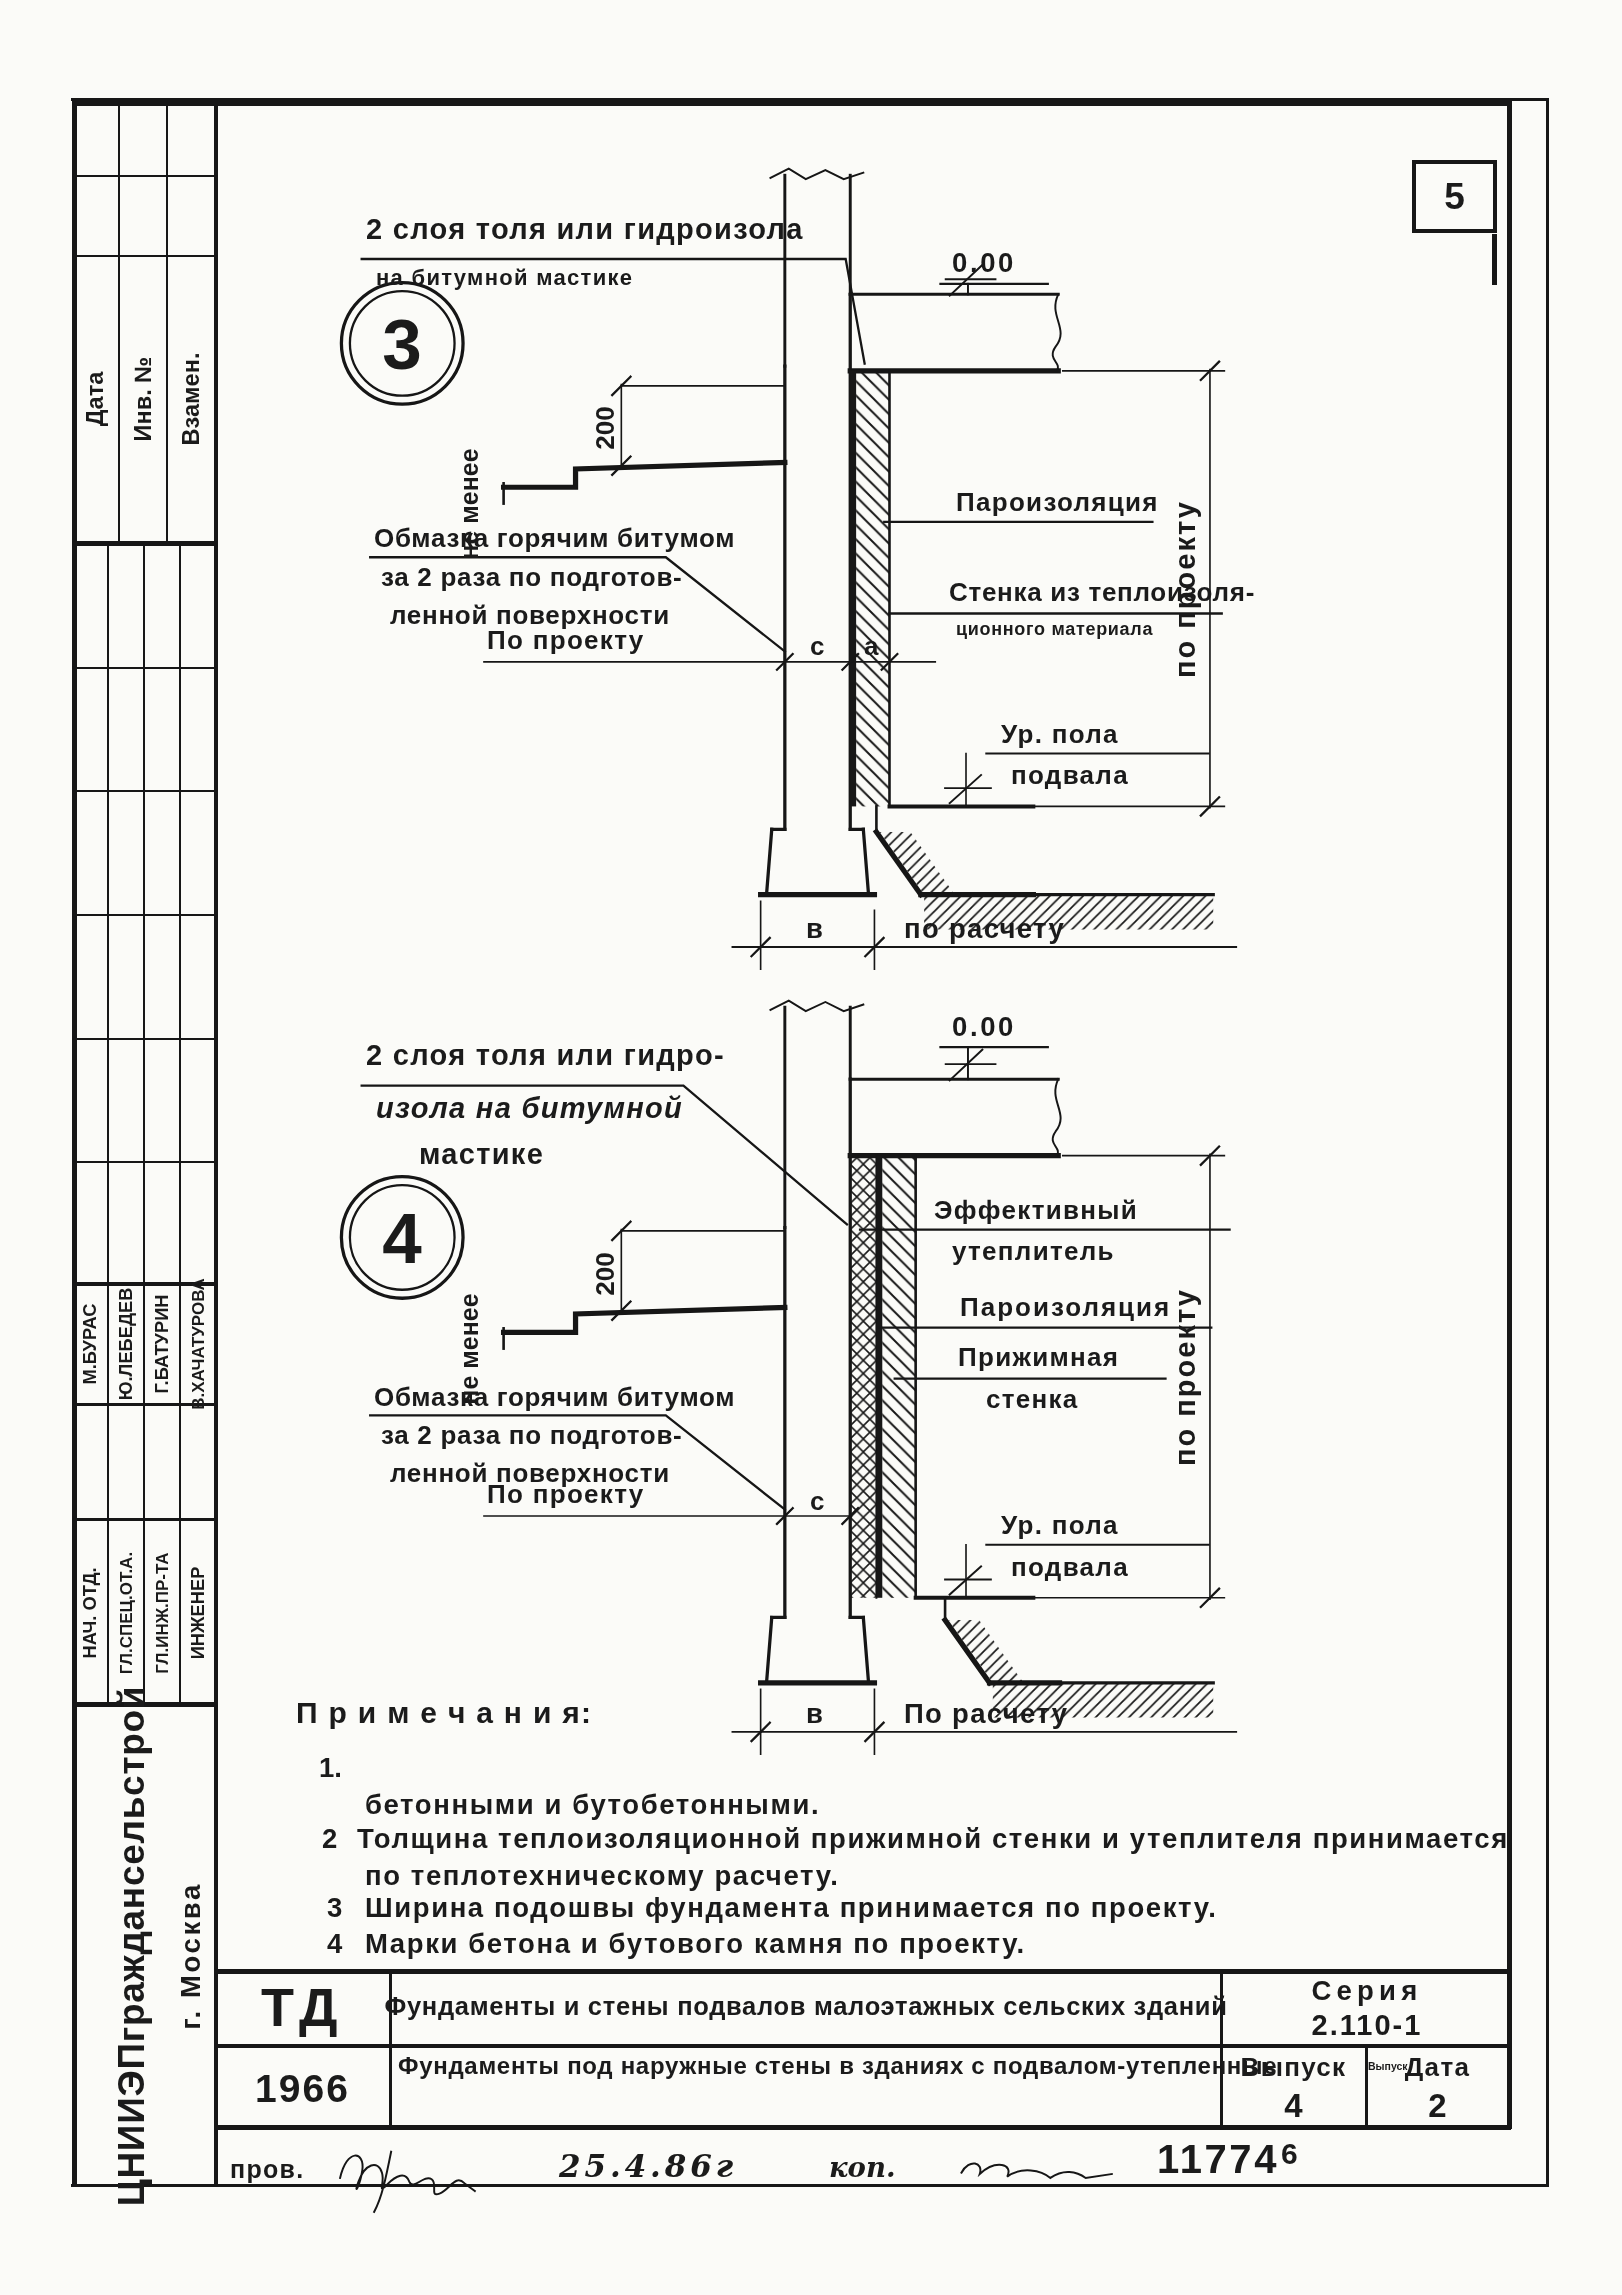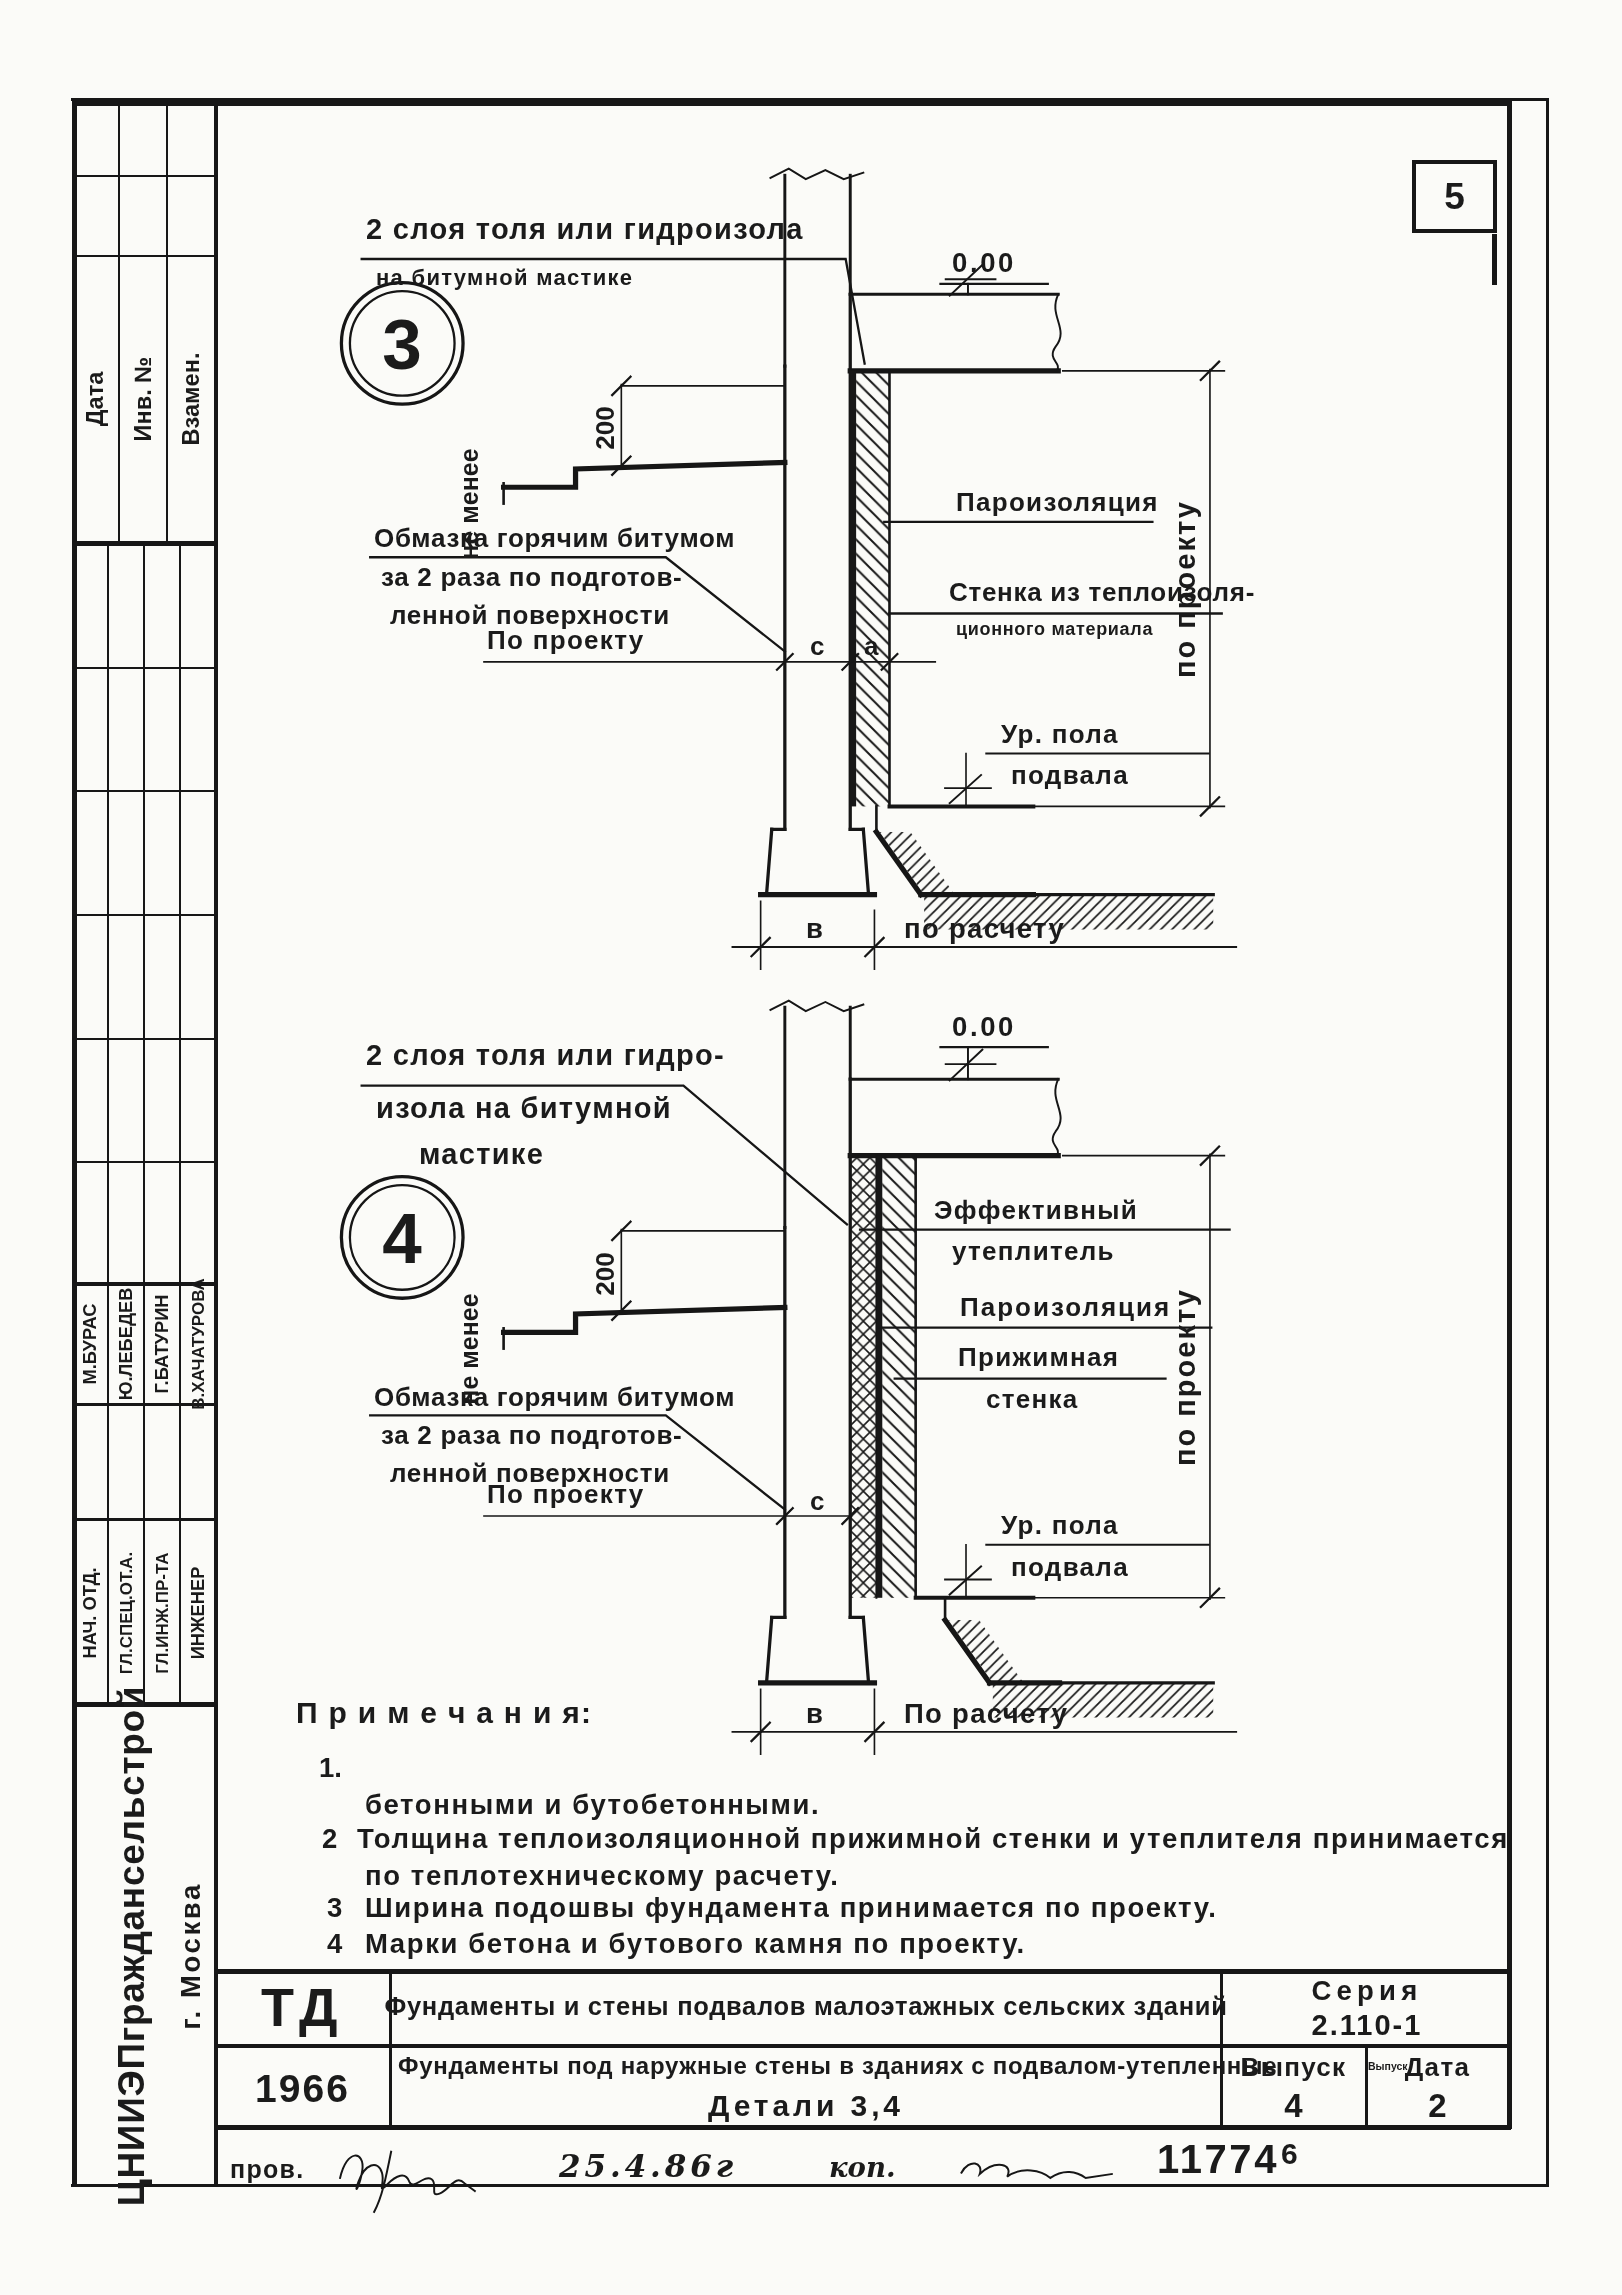--- a/index.html
+++ b/index.html
@@ -241,21 +241,21 @@
   <div class="t" style="left:949px;top:579px;font-size:26px;letter-spacing:0.7px;">Стенка из теплоизоля-</div>
   <div class="t" style="left:956px;top:620px;font-size:18px;letter-spacing:0.7px;text-align:center;">ционного материала</div>
   <div class="t" style="left:1001px;top:721px;font-size:26px;letter-spacing:1.3px;">Ур. пола</div>
   <div class="t" style="left:1011px;top:762px;font-size:26px;letter-spacing:1.3px;">подвала</div>
   <div class="rv" style="left:1185px;top:589px;font-size:29px;letter-spacing:2px;">по проекту</div>
   <div class="t" style="left:806px;top:915px;font-size:27.5px;">в</div>
   <div class="t" style="left:904px;top:915px;font-size:27.5px;letter-spacing:1.3px;">по расчету</div>
 
   <div class="t ctr" style="left:366px;top:1192px;width:72px;height:92px;font-size:71px;">4</div>
   <div class="t" style="left:366px;top:1041px;font-size:29px;letter-spacing:1.3px;">2 слоя толя или гидро-</div>
-  <div class="t" style="left:376px;top:1094px;font-size:29px;letter-spacing:1.3px;">изола на битумной</div>
+  <div class="t" style="left:376px;top:1094px;font-size:29px;letter-spacing:1.3px;font-style:italic;">изола на битумной</div>
   <div class="t" style="left:419px;top:1140px;font-size:29px;letter-spacing:1.3px;">мастике</div>
   <div class="t" style="left:952px;top:1013px;font-size:27.5px;letter-spacing:2.6px;">0.00</div>
   <div class="rv" style="left:469px;top:1349px;font-size:25px;">не менее</div>
   <div class="rv" style="left:605px;top:1274px;font-size:26px;">200</div>
   <div class="t" style="left:934px;top:1197px;font-size:26px;letter-spacing:1.3px;">Эффективный</div>
   <div class="t" style="left:952px;top:1238px;font-size:26px;letter-spacing:1.3px;">утеплитель</div>
   <div class="t" style="left:960px;top:1294px;font-size:26px;letter-spacing:2px;">Пароизоляция</div>
   <div class="t" style="left:958px;top:1344px;font-size:26px;letter-spacing:1.3px;">Прижимная</div>
   <div class="t" style="left:986px;top:1386px;font-size:26px;letter-spacing:1.3px;">стенка</div>
   <div class="t" style="left:374px;top:1384px;font-size:26px;letter-spacing:0.7px;">Обмазка горячим битумом</div>
@@ -283,21 +283,20 @@
   <div class="ln" style="left:216px;top:1969px;width:1295px;height:4.6px;"></div>
   <div class="ln" style="left:216px;top:2044px;width:1295px;height:3.9px;"></div>
   <div class="ln" style="left:389px;top:1969px;width:3.3px;height:160px;"></div>
   <div class="ln" style="left:1220px;top:1969px;width:3.3px;height:160px;"></div>
   <div class="ln" style="left:1365px;top:2044px;width:3.3px;height:85px;"></div>
 
   <div class="t ctr" style="left:216px;top:1969px;width:173px;height:75px;font-size:54px;letter-spacing:6.5px;">ТД</div>
   <div class="t ctr" style="left:216px;top:2048px;width:173px;height:81px;font-size:39px;letter-spacing:2px;">1966</div>
   <div class="t ctr" style="left:392px;top:1969px;width:828px;height:75px;font-size:25.5px;letter-spacing:0.7px;">Фундаменты и стены подвалов малоэтажных сельских зданий</div>
   <div class="t" style="left:398px;top:2054px;font-size:24px;letter-spacing:0.7px;">Фундаменты под наружные стены в зданиях с подвалом-утепленные</div>
-  <div class="t ctr" style="left:392px;top:2086px;width:828px;height:39px;font-size:30px;letter-spacing:3.9px;">Детали 3,4</div>
   <div class="t ctr" style="left:1223px;top:1974px;width:288px;height:33px;font-size:27.5px;letter-spacing:5.2px;">Серия</div>
   <div class="t ctr" style="left:1223px;top:2007px;width:288px;height:36px;font-size:29px;letter-spacing:2px;">2.110-1</div>
   <div class="t ctr" style="left:1368px;top:2050px;width:-5.9px;height:33px;">Выпуск</div>
   <div class="t ctr" style="left:1223px;top:2050px;width:141px;height:33px;font-size:26px;letter-spacing:1.3px;">Выпуск</div>
   <div class="t ctr" style="left:1223px;top:2084px;width:141px;height:43px;font-size:33px;">4</div>
   <div class="t ctr" style="left:1368px;top:2050px;width:139px;height:33px;font-size:26px;letter-spacing:1.3px;">Дата</div>
   <div class="t ctr" style="left:1368px;top:2084px;width:139px;height:43px;font-size:33px;">2</div>
 
   <div class="t" style="left:230px;top:2157px;font-size:25px;letter-spacing:1.3px;">пров.</div>
   <div class="t hand" style="left:559px;top:2151px;font-size:31px;letter-spacing:3.9px;">25.4.86г</div>

